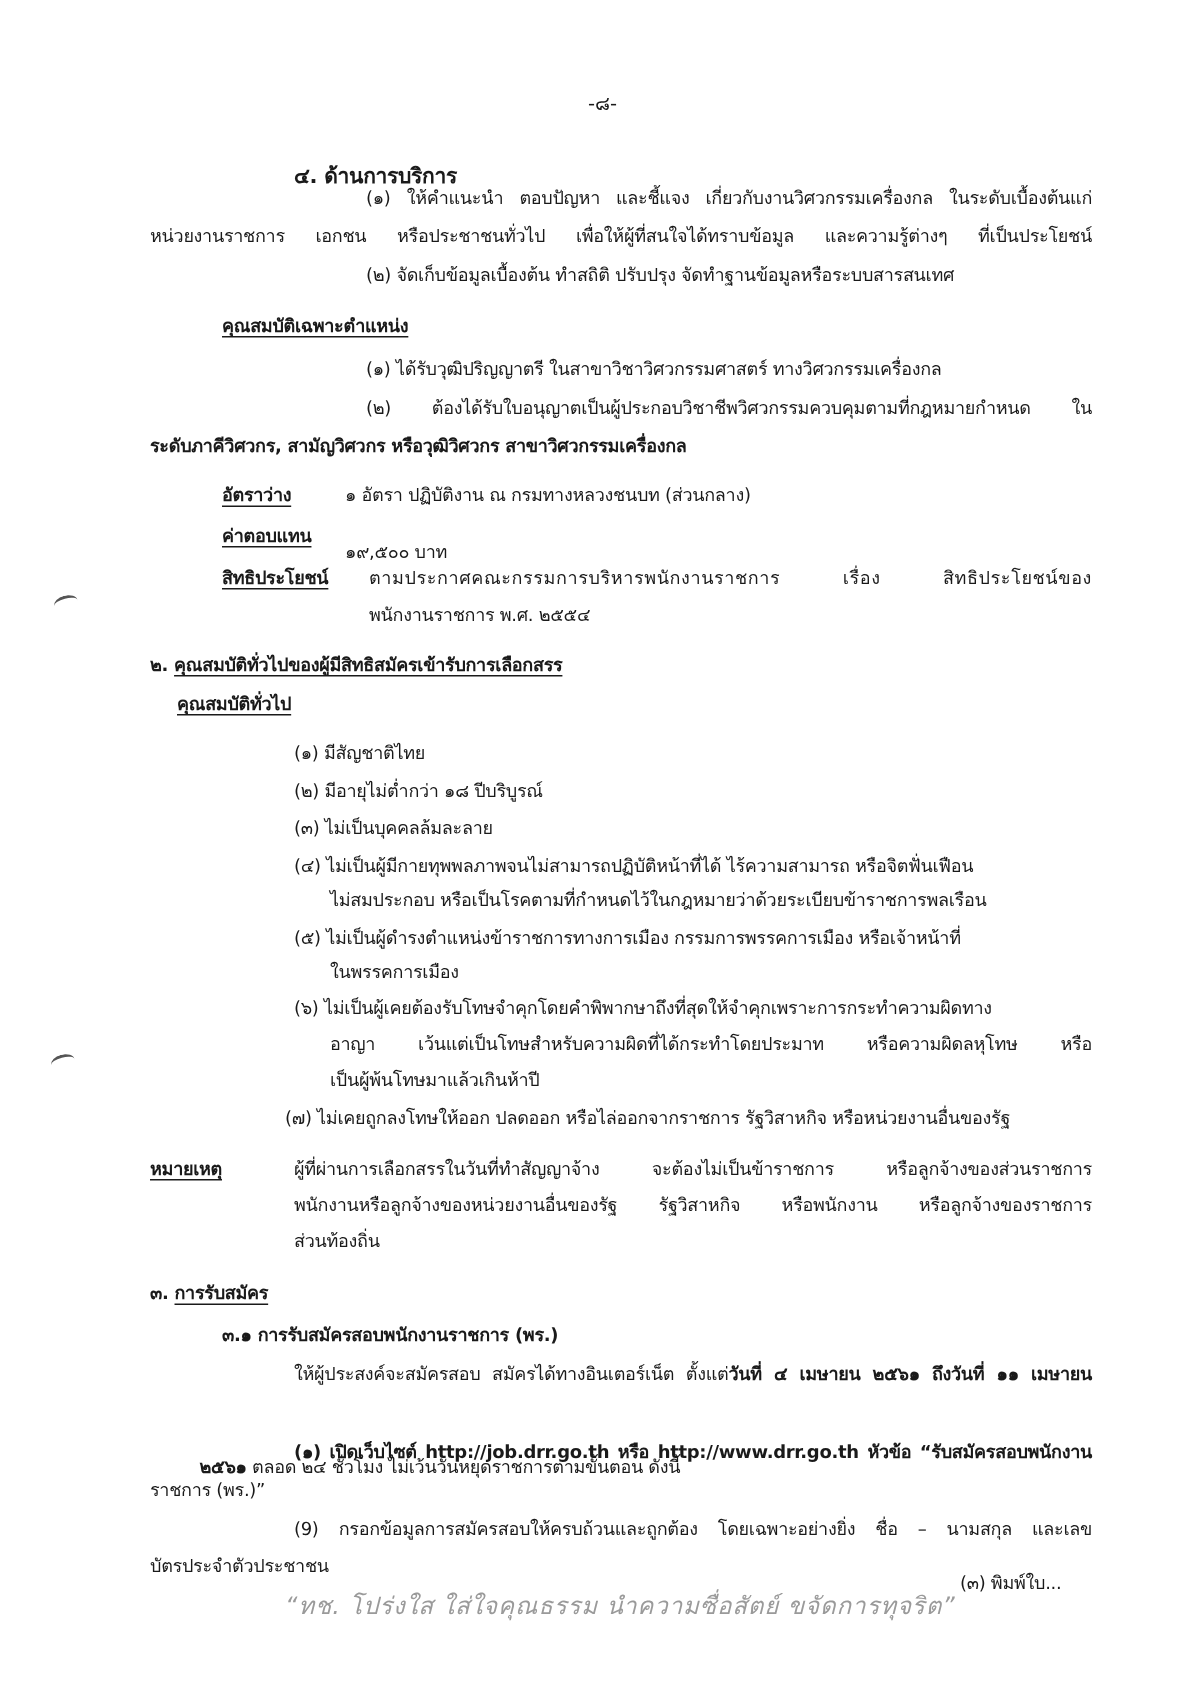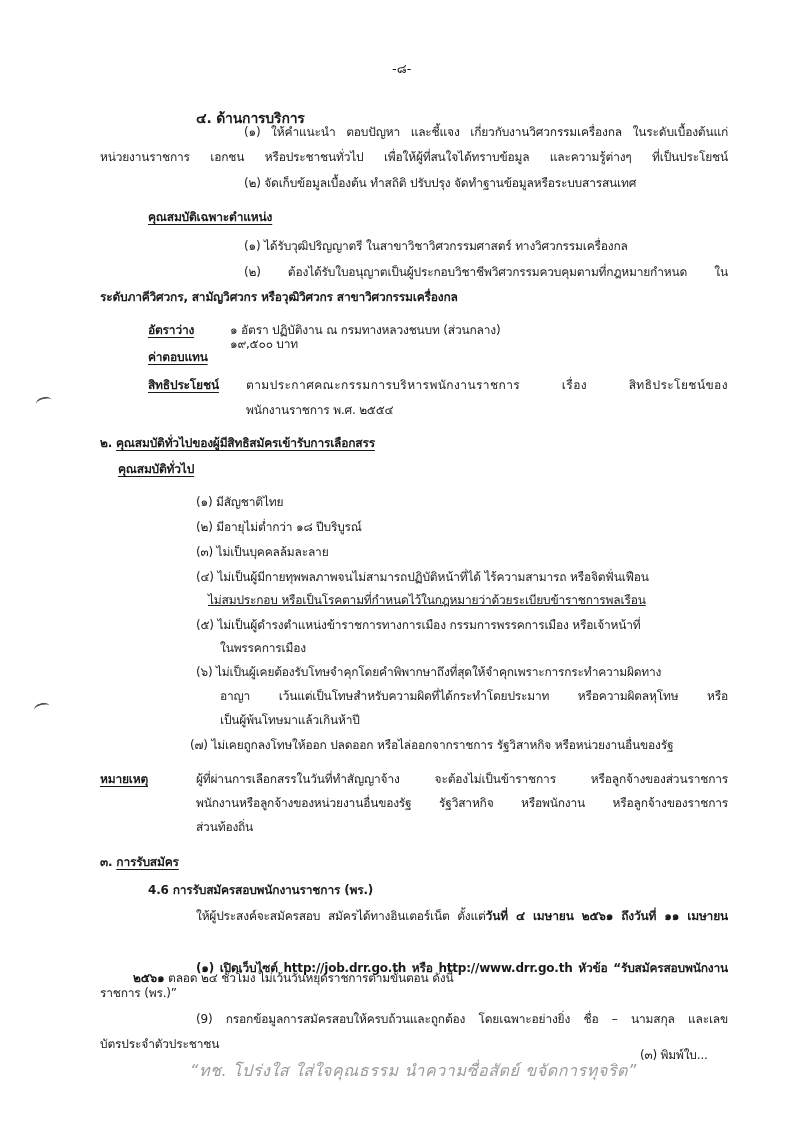--- a/index.html
+++ b/index.html
@@ -37,55 +37,55 @@
 <div class="ln" style="left:244px;top:173px;">(๒) จัดเก็บข้อมูลเบื้องต้น ทำสถิติ ปรับปรุง จัดทำฐานข้อมูลหรือระบบสารสนเทศ</div>
 
 <div class="ln b u" style="left:148px;top:207px;">คุณสมบัติเฉพาะตำแหน่ง</div>
 <div class="ln" style="left:244px;top:236px;">(๑) ได้รับวุฒิปริญญาตรี ในสาขาวิชาวิศวกรรมศาสตร์ ทางวิศวกรรมเครื่องกล</div>
 <div class="ln just" style="left:244px;top:262px;width:484px;">(๒) ต้องได้รับใบอนุญาตเป็นผู้ประกอบวิชาชีพวิศวกรรมควบคุมตามที่กฎหมายกำหนด   ใน</div>
 <div class="ln b" style="left:100px;top:287px;">ระดับภาคีวิศวกร, สามัญวิศวกร หรือวุฒิวิศวกร สาขาวิศวกรรมเครื่องกล</div>
 
 <div class="ln b u" style="left:148px;top:320px;">อัตราว่าง</div>
 <div class="ln" style="left:230px;top:320px;">๑   อัตรา ปฏิบัติงาน ณ กรมทางหลวงชนบท (ส่วนกลาง)</div>
 <div class="ln b u" style="left:148px;top:347px;">ค่าตอบแทน</div>
-<div class="ln" style="left:230px;top:334px;">๑๙,๕๐๐ บาท</div>
+<div class="ln" style="left:230px;top:358px;">๑๙,๕๐๐ บาท</div>
 <div class="ln b u" style="left:148px;top:375px;">สิทธิประโยชน์</div>
 <div class="ln just" style="left:246px;top:375px;width:482px;letter-spacing:0.4px;">ตามประกาศคณะกรรมการบริหารพนักงานราชการ เรื่อง สิทธิประโยชน์ของ</div>
 <div class="ln" style="left:246px;top:400px;">พนักงานราชการ พ.ศ. ๒๕๕๔</div>
 
 <div class="mark" style="left:36px;top:397px;"></div>
 
 <div class="ln b" style="left:100px;top:433px;">
   <span>๒. </span><span class="u">คุณสมบัติทั่วไปของผู้มีสิทธิสมัครเข้ารับการเลือกสรร</span>
 </div>
 <div class="ln b u" style="left:118px;top:459px;">คุณสมบัติทั่วไป</div>
 
 <div class="ln" style="left:196px;top:492px;">(๑) มีสัญชาติไทย</div>
 <div class="ln" style="left:196px;top:517px;">(๒) มีอายุไม่ต่ำกว่า ๑๘ ปีบริบูรณ์</div>
 <div class="ln" style="left:196px;top:542px;">(๓) ไม่เป็นบุคคลล้มละลาย</div>
 <div class="ln" style="left:196px;top:567px;">(๔) ไม่เป็นผู้มีกายทุพพลภาพจนไม่สามารถปฏิบัติหน้าที่ได้ ไร้ความสามารถ หรือจิตฟั่นเฟือน</div>
-<div class="ln" style="left:208px;top:590px;text-decoration:underline;">ไม่สมประกอบ หรือเป็นโรคตามที่กำหนดไว้ในกฎหมายว่าด้วยระเบียบข้าราชการพลเรือน</div>
+<div class="ln" style="left:220px;top:590px;">ไม่สมประกอบ หรือเป็นโรคตามที่กำหนดไว้ในกฎหมายว่าด้วยระเบียบข้าราชการพลเรือน</div>
 <div class="ln" style="left:196px;top:615px;">(๕) ไม่เป็นผู้ดำรงตำแหน่งข้าราชการทางการเมือง กรรมการพรรคการเมือง หรือเจ้าหน้าที่</div>
 <div class="ln" style="left:220px;top:638px;">ในพรรคการเมือง</div>
 <div class="ln" style="left:196px;top:662px;">(๖) ไม่เป็นผู้เคยต้องรับโทษจำคุกโดยคำพิพากษาถึงที่สุดให้จำคุกเพราะการกระทำความผิดทาง</div>
 <div class="ln just" style="left:220px;top:686px;width:508px;">อาญา เว้นแต่เป็นโทษสำหรับความผิดที่ได้กระทำโดยประมาท หรือความผิดลหุโทษ หรือ</div>
 <div class="ln" style="left:220px;top:710px;">เป็นผู้พ้นโทษมาแล้วเกินห้าปี</div>
 <div class="ln" style="left:190px;top:735px;">(๗) ไม่เคยถูกลงโทษให้ออก ปลดออก หรือไล่ออกจากราชการ รัฐวิสาหกิจ หรือหน่วยงานอื่นของรัฐ</div>
 
 <div class="mark" style="left:34px;top:703px;"></div>
 
 <div class="ln b u" style="left:100px;top:769px;">หมายเหตุ</div>
 <div class="ln just" style="left:196px;top:769px;width:532px;">ผู้ที่ผ่านการเลือกสรรในวันที่ทำสัญญาจ้าง จะต้องไม่เป็นข้าราชการ หรือลูกจ้างของส่วนราชการ</div>
 <div class="ln just" style="left:196px;top:793px;width:532px;">พนักงานหรือลูกจ้างของหน่วยงานอื่นของรัฐ รัฐวิสาหกิจ หรือพนักงาน หรือลูกจ้างของราชการ</div>
 <div class="ln" style="left:196px;top:817px;">ส่วนท้องถิ่น</div>
 
 <div class="ln b" style="left:100px;top:852px;">
   <span>๓. </span><span class="u">การรับสมัคร</span>
 </div>
-<div class="ln b" style="left:148px;top:880px;">4.6 การรับสมัครสอบพนักงานราชการ (พร.)</div>
+<div class="ln b" style="left:148px;top:880px;">๓.๑ การรับสมัครสอบพนักงานราชการ (พร.)</div>
 <div class="ln just" style="left:196px;top:906px;width:532px;">
   <span>ให้ผู้ประสงค์จะสมัครสอบ สมัครได้ทางอินเตอร์เน็ต ตั้งแต่</span><span class="b">วันที่ ๔ เมษายน ๒๕๖๑ ถึงวันที่ ๑๑ เมษายน</span>
 </div>
 <div class="ln" style="left:100px;top:968px;margin-left:33px;">
   <span class="b">๒๕๖๑</span><span> ตลอด ๒๔ ชั่วโมง ไม่เว้นวันหยุดราชการตามขั้นตอน ดังนี้</span>
 </div>
 <div class="ln just" style="left:196px;top:958px;width:532px;font-weight:bold;">(๑) เปิดเว็บไซต์ http://job.drr.go.th หรือ http://www.drr.go.th   หัวข้อ “รับสมัครสอบพนักงาน</div>
 <div class="ln" style="left:100px;top:983px;">ราชการ (พร.)”</div>
 <div class="ln just" style="left:196px;top:1009px;width:532px;">(9)  กรอกข้อมูลการสมัครสอบให้ครบถ้วนและถูกต้อง โดยเฉพาะอย่างยิ่ง ชื่อ – นามสกุล และเลข</div>
 <div class="ln" style="left:100px;top:1034px;">บัตรประจำตัวประชาชน</div>

